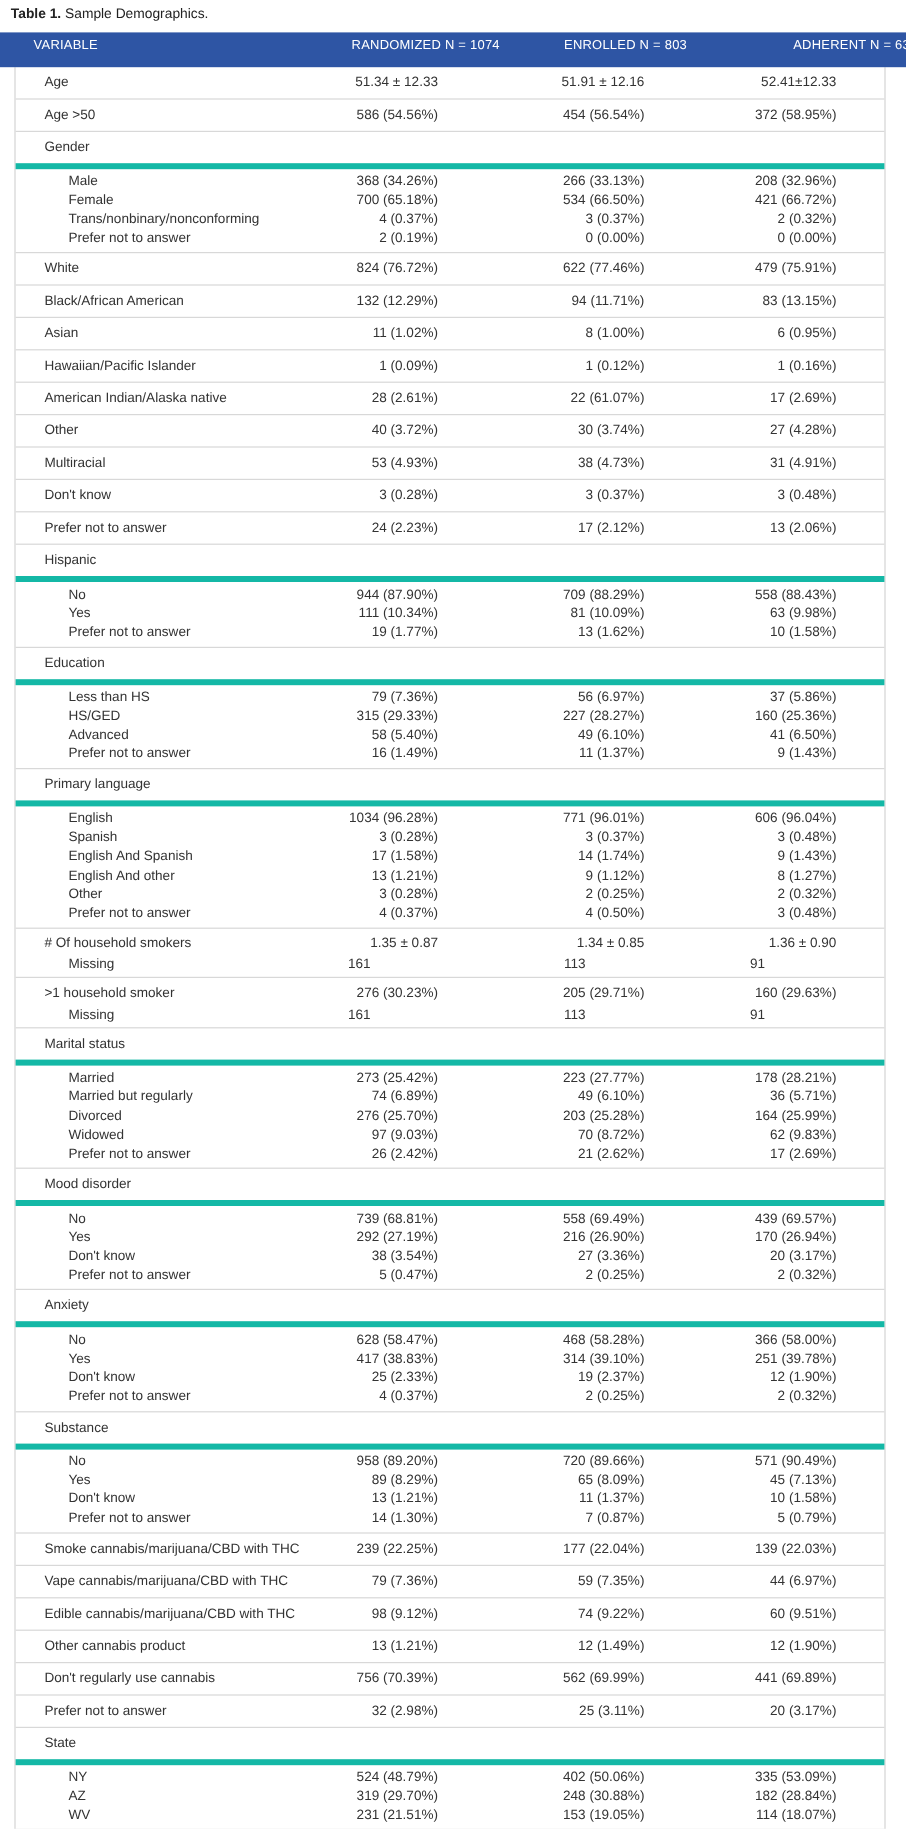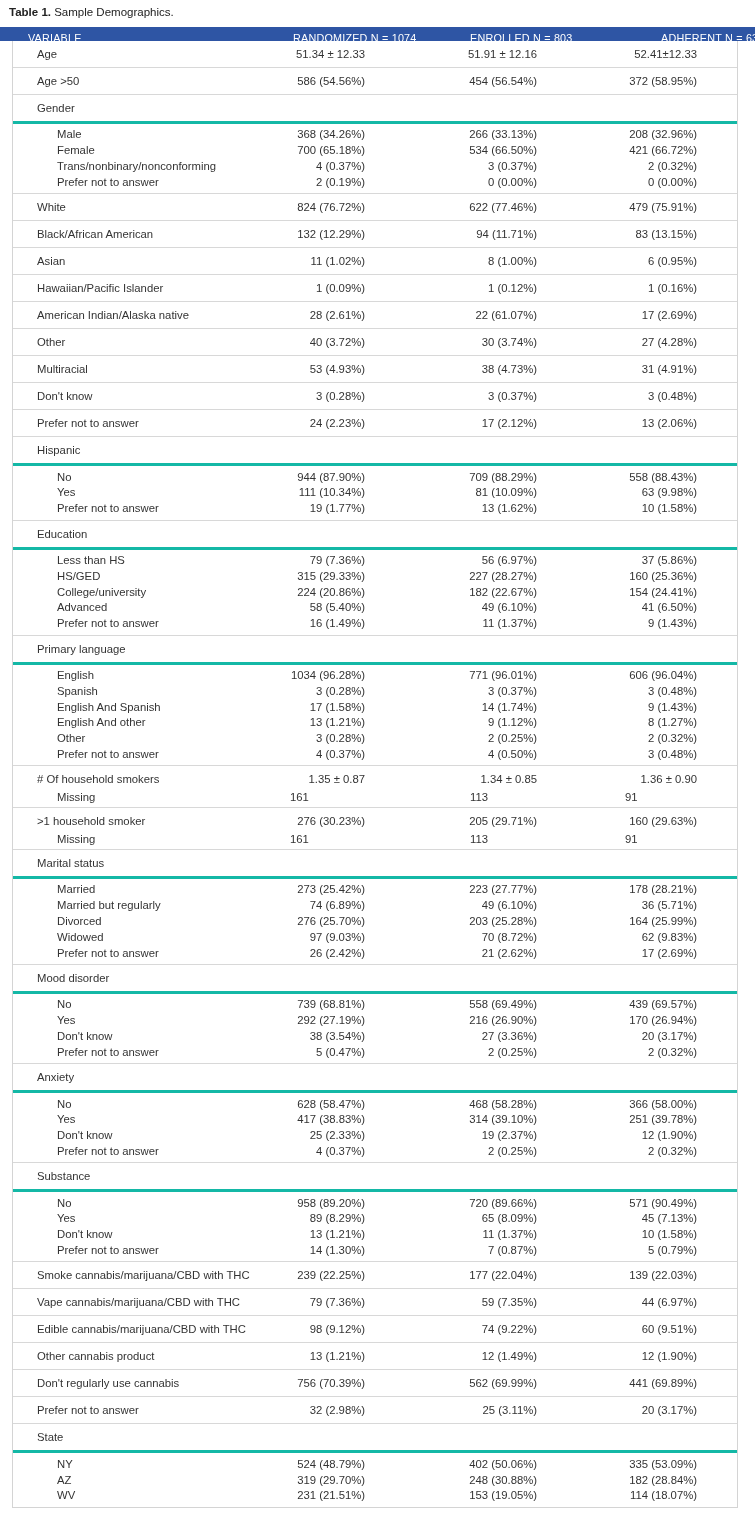--- a/index.html
+++ b/index.html
@@ -4,37 +4,37 @@
 <style>
   html,body{margin:0;padding:0;}
   body{
     width:755px;height:1524px;overflow:hidden;background:#ffffff;
     font-family:"Liberation Sans","DejaVu Sans",sans-serif;
     color:#333333;-webkit-font-smoothing:antialiased;
   }
   .title{margin:6px 0 9px 9px;font-size:11.5px;color:#222;}
   .title .t-label{font-weight:bold;}
   .thead{
-    position:relative;height:14px;background:#2e55a4;color:#ffffff;
+    position:relative;height:29px;background:#2e55a4;color:#ffffff;
     font-size:10.8px;letter-spacing:.2px;
   }
   .thead span{position:absolute;top:0;line-height:22px;white-space:nowrap;}
   .h0{left:28px;} .h1{left:293px;} .h2{left:470px;} .h3{left:661px;}
   .tbody{
     margin:0 17px 0 12px;width:724px;
     border:1px solid #d4d4d4;border-top:none;
     box-sizing:content-box;background:#fff;
   }
   .blk{border-top:1px solid #d8d8d8;}
   .blk:first-child{border-top:none;}
   .r{display:grid;grid-template-columns:242px 110px 172px 160px 1fr;align-items:center;}
   .r.main{height:26px;}
   .r.statmain{height:20px;}
   .r.subr{height:15.8px;}
-  .subwrap{border-top:3px solid #14b8a6;padding:2.5px 0 3.5px;}
+  .subwrap{border-top:5px solid #14b8a6;padding:2.5px 0 3.5px;}
   .statwrap{padding:2.5px 0 2.5px;}
   .cl{padding-left:24px;white-space:nowrap;overflow:hidden;font-size:11.3px;}
   .cl.sub{padding-left:44px;}
   .cv{text-align:right;white-space:nowrap;font-size:11.3px;}
   .cv.lv{text-align:left;}
   .cv.lv.c1{padding-left:35px;}
   .cv.lv.c2{padding-left:105px;}
   .cv.lv.c3{padding-left:88px;}
 </style>
 </head>
@@ -208,26 +208,20 @@
             <div class="cv c2">56 (6.97%)</div>
             <div class="cv c3">37 (5.86%)</div>
           </div>
           <div class="r subr">
             <div class="cl sub">HS/GED</div>
             <div class="cv c1">315 (29.33%)</div>
             <div class="cv c2">227 (28.27%)</div>
             <div class="cv c3">160 (25.36%)</div>
           </div>
           <div class="r subr">
-            <div class="cl sub">College/university</div>
-            <div class="cv c1">224 (20.86%)</div>
-            <div class="cv c2">182 (22.67%)</div>
-            <div class="cv c3">154 (24.41%)</div>
-          </div>
-          <div class="r subr">
             <div class="cl sub">Advanced</div>
             <div class="cv c1">58 (5.40%)</div>
             <div class="cv c2">49 (6.10%)</div>
             <div class="cv c3">41 (6.50%)</div>
           </div>
           <div class="r subr">
             <div class="cl sub">Prefer not to answer</div>
             <div class="cv c1">16 (1.49%)</div>
             <div class="cv c2">11 (1.37%)</div>
             <div class="cv c3">9 (1.43%)</div>

